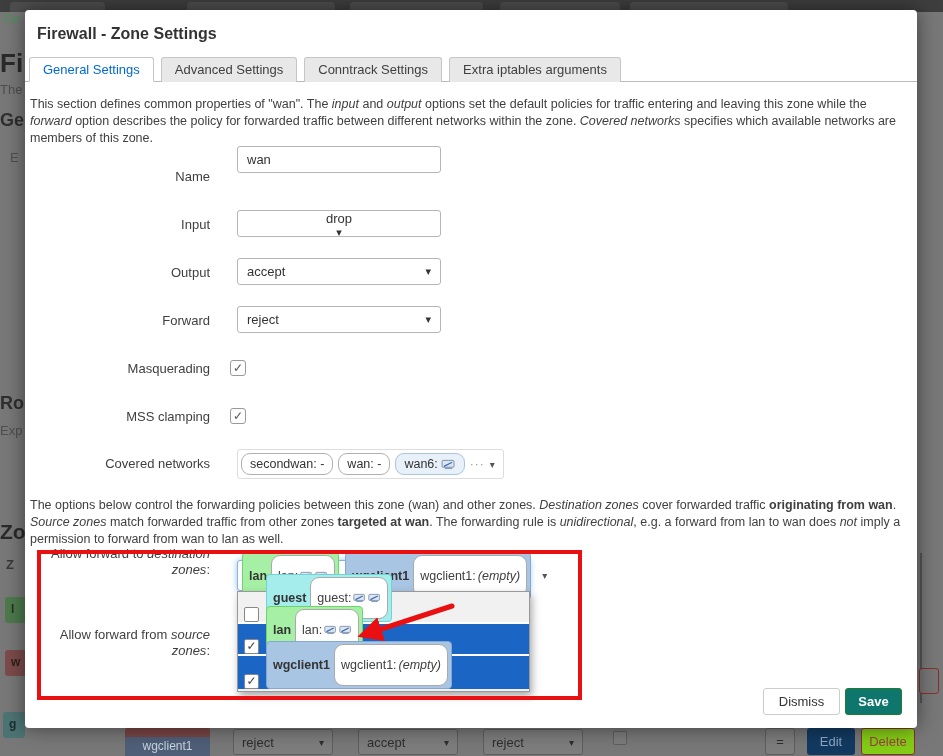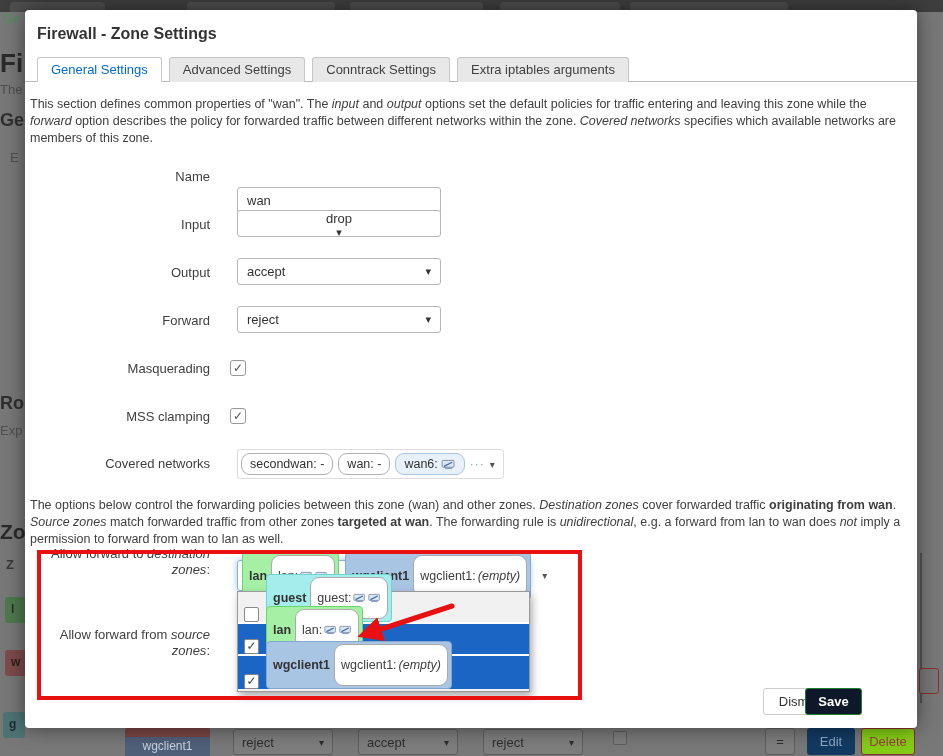--- a/index.html
+++ b/index.html
@@ -35,21 +35,21 @@
   .bgbtn.edit { left:807px; width:48px; background:#123a61; color:#8fa8c2; }
   .bgbtn.del  { left:861px; width:54px; background:#84cc16; border:1px solid #8a2f2f; color:#9a4040; }
   .bgline { position:absolute; left:920px; top:553px; width:2px; height:150px; background:#565656; }
   .bgdelfrag { position:absolute; left:919px; top:668px; width:20px; height:26px;
                background:#777; border:1px solid #8a2f2f; border-radius:3px; }
   
   .modal { position:absolute; left:25px; top:10px; width:892px; height:718px; background:#fff;
            border-radius:4px; box-shadow:0 0 20px rgba(0,0,0,.5); z-index:5; }
   .m-title { position:absolute; left:12px; top:15px; font-size:16px; font-weight:bold; color:#333; }
   .tabs { position:absolute; left:0; top:47px; width:892px; height:25px;
-          border-bottom:1px solid #bbb; padding-left:12px; display:flex; align-items:flex-end; }
+          border-bottom:1px solid #bbb; padding-left:4px; display:flex; align-items:flex-end; }
   .tab { height:25px; margin-right:7px; padding:4px 13px 0; font-size:13px; color:#404040;
          background:#e8e8e8; border:1px solid #c6c6c6; border-bottom:none;
          border-radius:3px 3px 0 0; margin-bottom:-1px; }
   .tab.active { background:#fff; color:#0069d6; border-bottom:1px solid #fff; }
   .para { position:absolute; left:5px; width:878px; font-size:12.5px; color:#404040; line-height:1.36; }
   .para .em, .em { font-style:italic; }
   .para .bd, .bd { font-weight:bold; }
   .flabel { position:absolute; left:5px; width:180px; text-align:right; font-size:13px;
             color:#404040; line-height:16px; }
   .text-input { position:absolute; left:212px; width:204px; height:27px; border:1px solid #b6b6b6;
@@ -85,21 +85,21 @@
              border:1px solid #999; box-shadow:2px 4px 8px rgba(0,0,0,.35); }
   .opt { height:32px; display:flex; align-items:flex-end; gap:7px; padding:0 6px;
          border-bottom:2px solid #fff; }
   .opt:last-child { border-bottom:none; height:33px; }
   .opt.sel { background:#1b66c4; }
   .opt .cb { width:15px; height:15px; background:#fff; border:1px solid #888; border-radius:2px;
              font-size:12px; color:#444; text-align:center; line-height:13px; flex:0 0 auto; }
   .btn { position:absolute; top:678px; height:27px; border-radius:3px; font-size:13px;
          display:flex; align-items:center; justify-content:center; }
   .btn.dismiss { left:738px; width:77px; background:#fff; border:1px solid #ccc; color:#333; }
-  .btn.save { left:780px; width:57px; background:#0f172a; border:1px solid #1f7d2f;
+  .btn.save { left:820px; width:57px; background:#0f766e; border:1px solid #1f7d2f;
               color:#fff; font-weight:bold; }
   
   .anno-rect { position:absolute; left:37px; top:550px; width:545px; height:150px;
                border:4px solid #e81010; z-index:20; pointer-events:none; }
   .anno-svg { position:absolute; left:0; top:0; z-index:21; pointer-events:none; }
   .ethicon { display:inline-block; }
 </style>
 </head>
 <body>
 
@@ -152,21 +152,21 @@
     <div class="tabs">
       <div class="tab active">General Settings</div>
       <div class="tab">Advanced Settings</div>
       <div class="tab">Conntrack Settings</div>
       <div class="tab">Extra iptables arguments</div>
     </div>
 
     <p class="para" style="top:86px;"><span>This section defines common properties of "wan". The </span><span class="em">input</span><span> and </span><span class="em">output</span><span> options set the default policies for traffic entering and leaving this zone while the </span><span class="em">forward</span><span> option describes the policy for forwarded traffic between different networks within the zone. </span><span class="em">Covered networks</span><span> specifies which available networks are members of this zone.</span></p>
 
     <div class="flabel" style="top:159px;">Name</div>
-    <input class="text-input" style="top: 136px; margin-top: 41px;" value="wan">
+    <input class="text-input" style="top: 136px;" value="wan">
 
     <div class="flabel" style="top:207px;">Input</div>
     <div class="select" style="top:200px;flex-direction:column;">
       <span>drop</span>
       <span class="car">▾</span>
     </div>
 
     <div class="flabel" style="top:255px;">Output</div>
     <div class="select" style="top:248px;">
       <span>accept</span>

